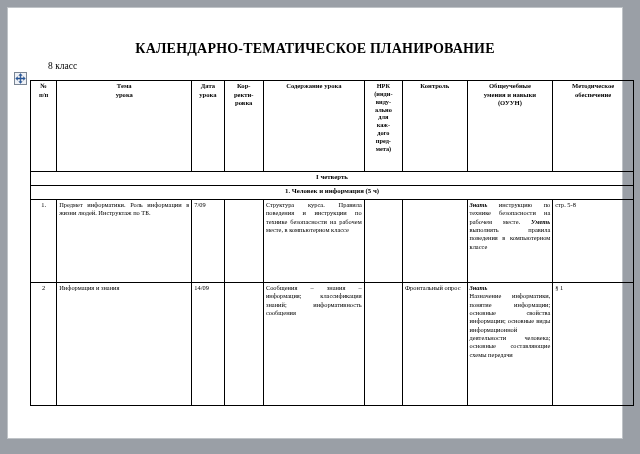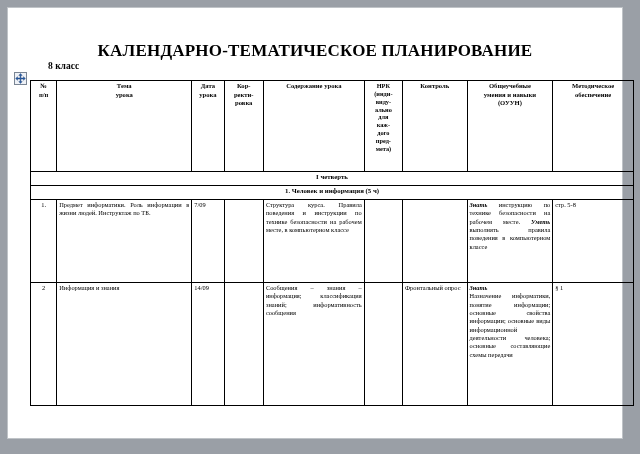--- a/index.html
+++ b/index.html
@@ -9,26 +9,26 @@
     font-family:"Liberation Serif", serif;
   }
   .page{
     position:absolute;left:8px;top:8px;width:614px;height:430px;
     background:#ffffff;
     box-shadow:0 0 0 1px #bfc3c7;
   }
   .doc-title{
     position:absolute;left:0;top:33px;width:614px;
     text-align:center;
-    font-weight:bold;font-size:17px;letter-spacing:.2px;
+    font-weight:bold;font-size:14px;letter-spacing:.2px;
     color:#000;
   }
   .grade-label{
     position:absolute;left:22px;top:53px;
-    font-weight:bold;font-size:9.5px;color:#000;padding-left:18px;
+    font-weight:normal;font-size:9.5px;color:#000;padding-left:18px;
   }
   .move-handle{
     position:absolute;left:6px;top:64px;width:13px;height:13px;
     border:1px solid #7a8594;background:#eef1f6;
     box-sizing:border-box;
   }
   .move-handle svg{display:block;}
 
   table.plan{
     position:absolute;left:22px;top:72px;

